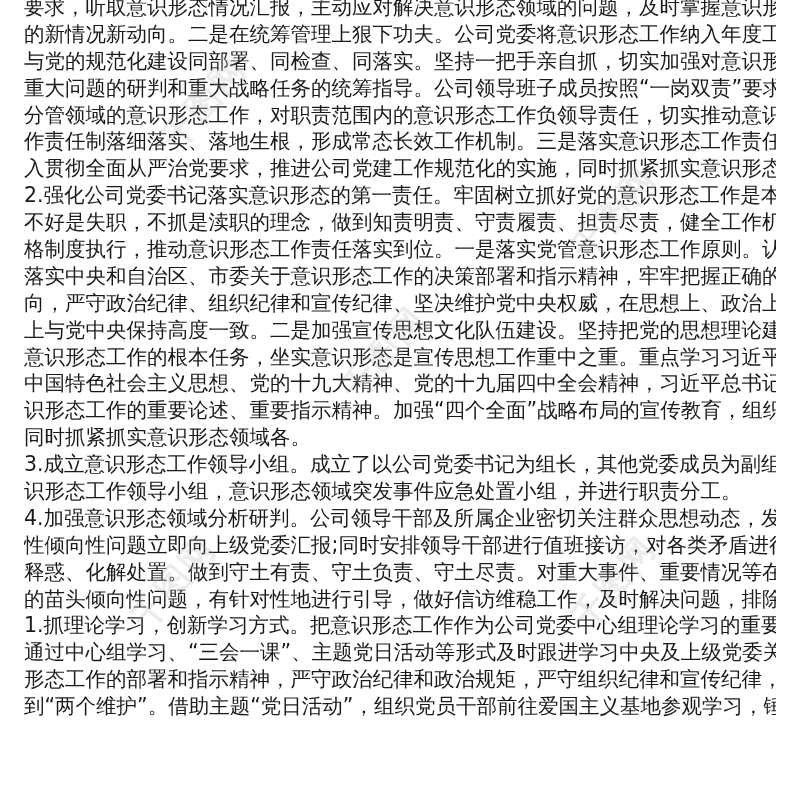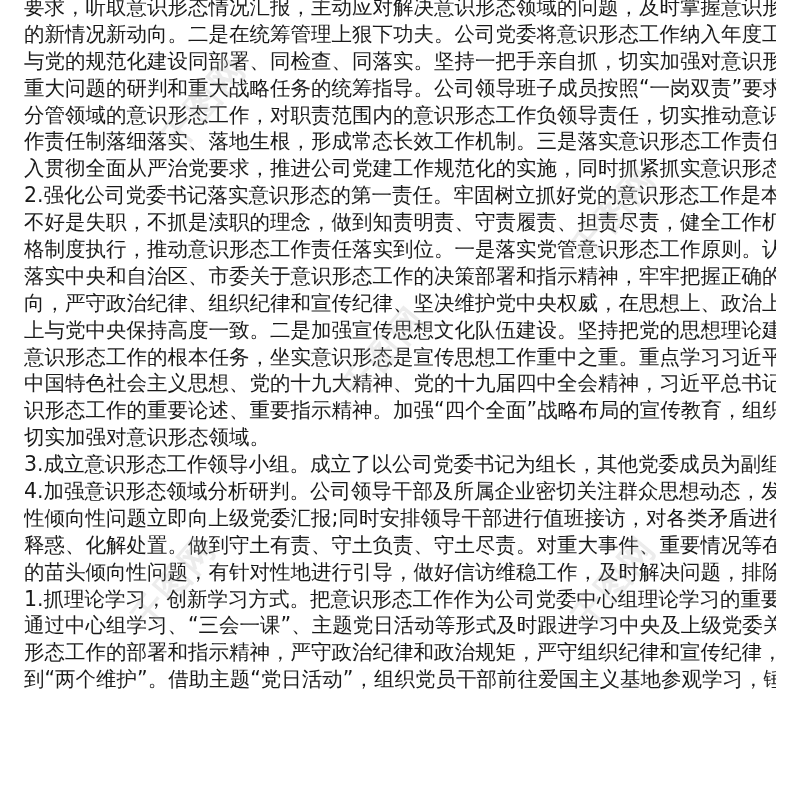--- a/index.html
+++ b/index.html
@@ -38,22 +38,23 @@
     <div class="line">入贯彻全面从严治党要求，推进公司党建工作规范化的实施，同时抓紧抓实意识形态领域各</div>
     <div class="line">2.强化公司党委书记落实意识形态的第一责任。牢固树立抓好党的意识形态工作是本职，抓</div>
     <div class="line">不好是失职，不抓是渎职的理念，做到知责明责、守责履责、担责尽责，健全工作机制，严</div>
     <div class="line">格制度执行，推动意识形态工作责任落实到位。一是落实党管意识形态工作原则。认真贯彻</div>
     <div class="line">落实中央和自治区、市委关于意识形态工作的决策部署和指示精神，牢牢把握正确的政治方</div>
     <div class="line">向，严守政治纪律、组织纪律和宣传纪律、坚决维护党中央权威，在思想上、政治上、行动</div>
     <div class="line">上与党中央保持高度一致。二是加强宣传思想文化队伍建设。坚持把党的思想理论建设作为</div>
     <div class="line">意识形态工作的根本任务，坐实意识形态是宣传思想工作重中之重。重点学习习近平新时代</div>
     <div class="line">中国特色社会主义思想、党的十九大精神、党的十九届四中全会精神，习近平总书记关于意</div>
     <div class="line">识形态工作的重要论述、重要指示精神。加强“四个全面”战略布局的宣传教育，组织好社会</div>
-    <div class="line short">切实加强对意识形态领域。</div>
+    <div class="line short">同时抓紧抓实意识形态领域各。</div>
     <div class="line">3.成立意识形态工作领导小组。成立了以公司党委书记为组长，其他党委成员为副组长的意</div>
+    <div class="line short">识形态工作领导小组，意识形态领域突发事件应急处置小组，并进行职责分工。</div>
     <div class="line">4.加强意识形态领域分析研判。公司领导干部及所属企业密切关注群众思想动态，发现苗头</div>
     <div class="line">性倾向性问题立即向上级党委汇报;同时安排领导干部进行值班接访，对各类矛盾进行解疑</div>
     <div class="line">释惑、化解处置。做到守土有责、守土负责、守土尽责。对重大事件、重要情况等在群众中</div>
     <div class="line">的苗头倾向性问题，有针对性地进行引导，做好信访维稳工作，及时解决问题，排除风险点。</div>
     <div class="line">1.抓理论学习，创新学习方式。把意识形态工作作为公司党委中心组理论学习的重要内容。</div>
     <div class="line">通过中心组学习、“三会一课”、主题党日活动等形式及时跟进学习中央及上级党委关于意识</div>
     <div class="line">形态工作的部署和指示精神，严守政治纪律和政治规矩，严守组织纪律和宣传纪律，坚决做</div>
     <div class="line">到“两个维护”。借助主题“党日活动”，组织党员干部前往爱国主义基地参观学习，锤炼党性，</div>
   </div>
 

